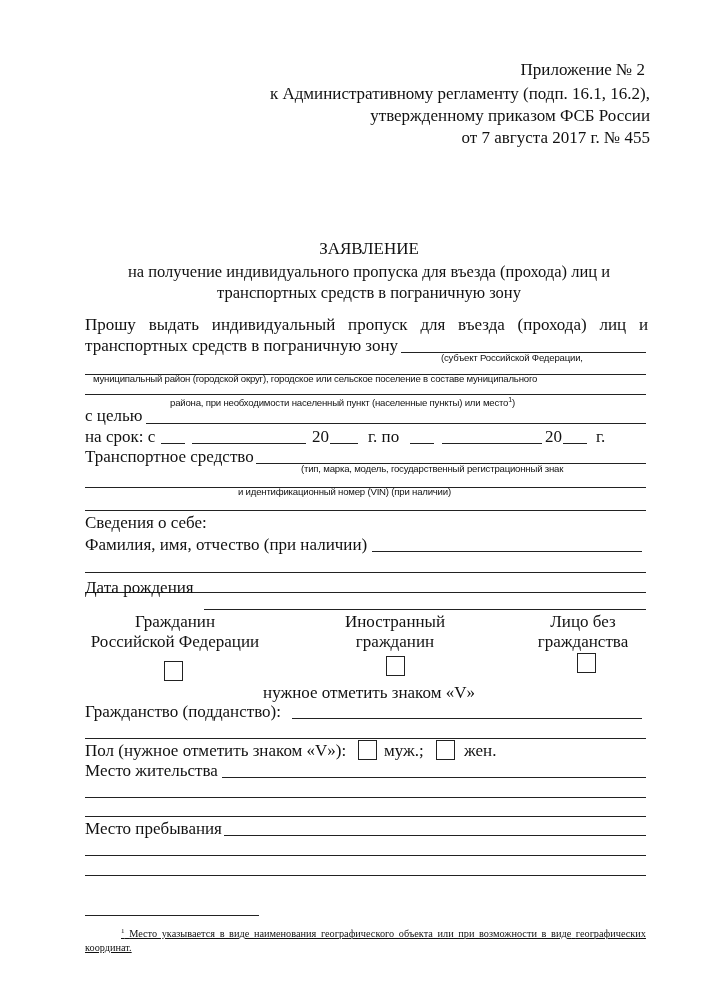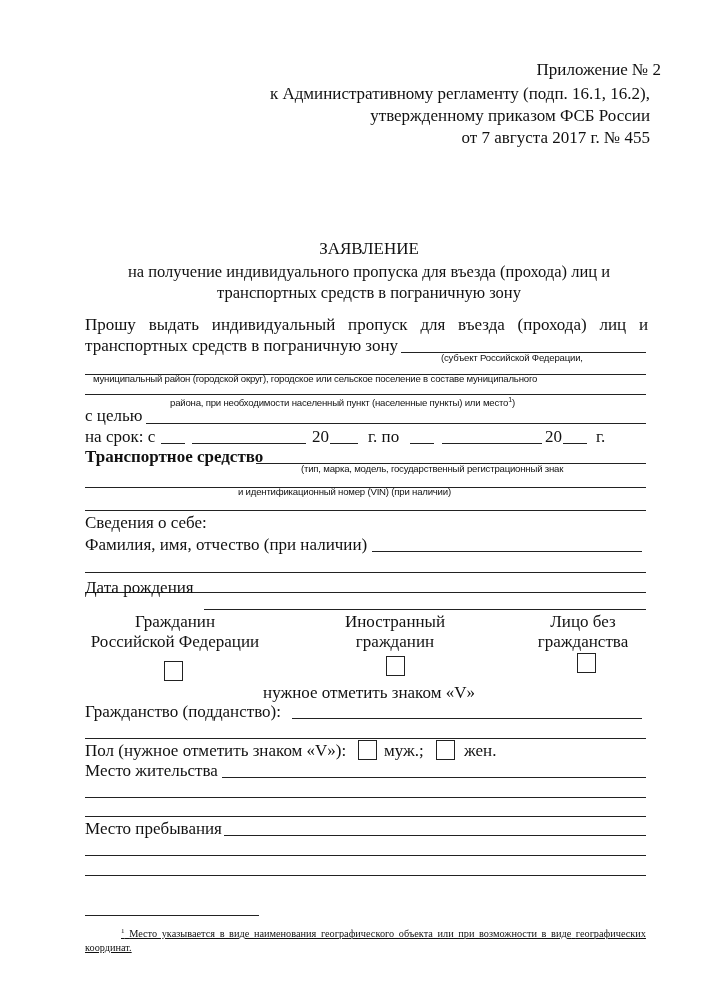--- a/index.html
+++ b/index.html
@@ -11,21 +11,21 @@
   .small { font-family: "Liberation Sans", "DejaVu Sans", sans-serif; font-size: 9.6px; line-height: 11px; letter-spacing: -0.2px; }
   .line { position: absolute; height: 0; border-top: 1.3px solid #222; }
   .box { position: absolute; width: 19px; height: 20px; border: 1.3px solid #222; box-sizing: border-box; background: #fff; }
   .right { text-align: right; }
   .center { text-align: center; }
   .fn { font-family: "Liberation Serif", "DejaVu Serif", serif; font-size: 10.3px; line-height: 14px; text-decoration: underline; }
 </style>
 </head>
 <body>
 
-<div class="abs t17 right" style="right:46px; top:60px;">Приложение № 2</div>
+<div class="abs t17 right" style="right:62px; top:60px;">Приложение № 2</div>
 <div class="abs t17 right" style="right:57px; top:84px;">к Административному регламенту (подп. 16.1, 16.2),</div>
 <div class="abs t17 right" style="right:57px; top:106px;">утвержденному приказом ФСБ России</div>
 <div class="abs t17 right" style="right:57px; top:128px;">от 7 августа 2017 г. № 455</div>
 
 <div class="abs t17 center" style="left:0; width:738px; top:239px;">ЗАЯВЛЕНИЕ</div>
 <div class="abs t16 center" style="left:0; width:738px; top:262px;">на получение индивидуального пропуска для въезда (прохода) лиц и</div>
 <div class="abs t16 center" style="left:0; width:738px; top:283px;">транспортных средств в пограничную зону</div>
 
 <div class="abs t17" style="left:85px; width:563px; top:315px; text-align:justify; text-align-last:justify; white-space:normal;">Прошу выдать индивидуальный пропуск для въезда (прохода) лиц и</div>
 <div class="abs t17" style="left:85px; top:336px;">транспортных средств в пограничную зону</div>
@@ -46,21 +46,21 @@
 <div class="line" style="left:192px; width:114px; top:443px;"></div>
 <div class="abs t17" style="left:312px; top:427px;">20</div>
 <div class="line" style="left:330px; width:28px; top:443px;"></div>
 <div class="abs t17" style="left:368px; top:427px;">г. по</div>
 <div class="line" style="left:410px; width:24px; top:443px;"></div>
 <div class="line" style="left:442px; width:100px; top:443px;"></div>
 <div class="abs t17" style="left:545px; top:427px;">20</div>
 <div class="line" style="left:563px; width:24px; top:443px;"></div>
 <div class="abs t17" style="left:596px; top:427px;">г.</div>
 
-<div class="abs t17" style="left:85px; top:447px;font-weight:bold;">Транспортное средство</div>
+<div class="abs t17" style="left:85px; top:447px;">Транспортное средство</div>
 <div class="line" style="left:256px; width:390px; top:463px;"></div>
 <div class="abs small" style="left:301px; top:463px;">(тип, марка, модель, государственный регистрационный знак</div>
 <div class="line" style="left:85px; width:561px; top:487px;"></div>
 <div class="abs small" style="left:238px; top:486px;">и идентификационный номер (VIN) (при наличии)</div>
 <div class="line" style="left:85px; width:561px; top:510px;"></div>
 
 <div class="abs t17" style="left:85px; top:513px;">Сведения о себе:</div>
 <div class="abs t17" style="left:85px; top:535px;">Фамилия, имя, отчество (при наличии)</div>
 <div class="line" style="left:372px; width:270px; top:551px;"></div>
 <div class="line" style="left:85px; width:561px; top:572px;"></div>

